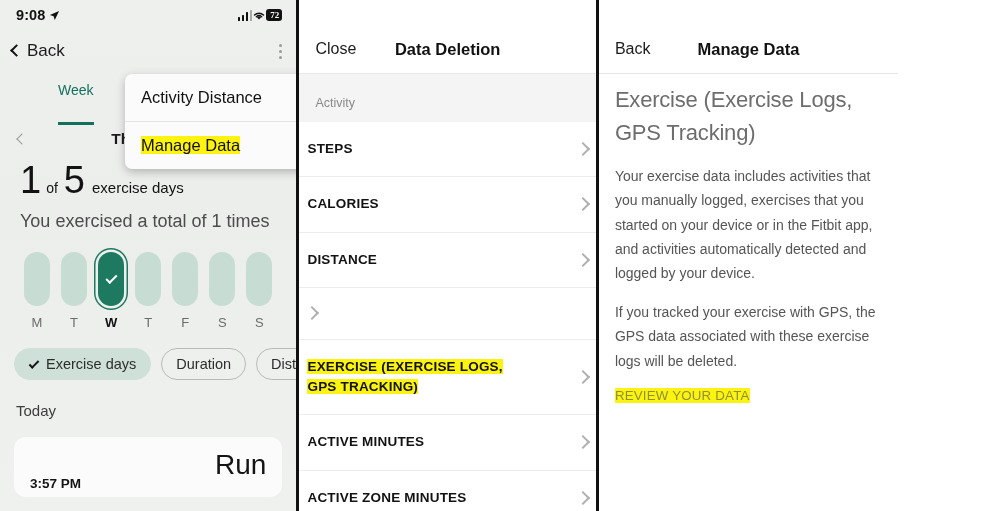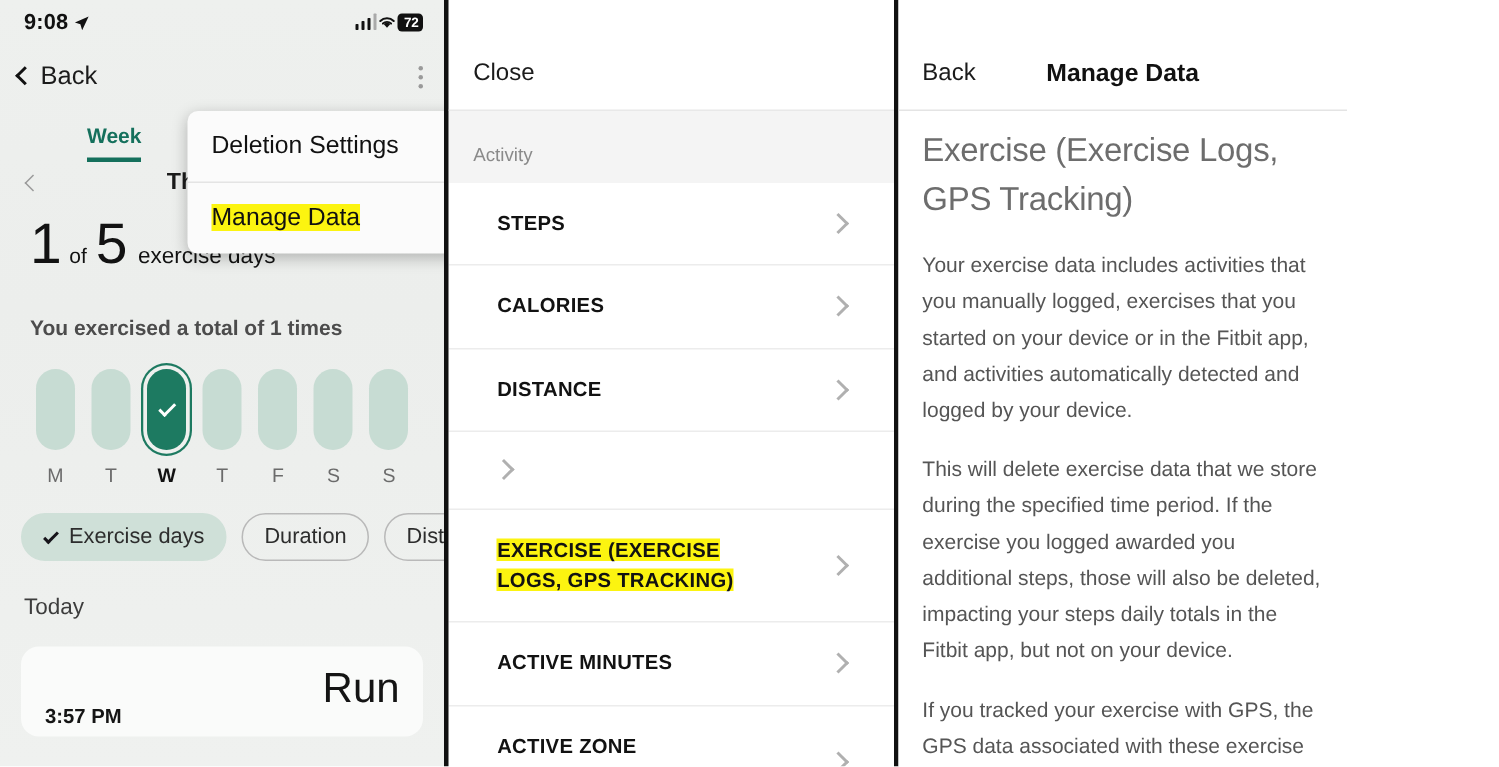--- a/index.html
+++ b/index.html
@@ -27,21 +27,21 @@
     display: flex; align-items: center;
     justify-content: space-between;
     padding: 0 14px 0 16px;
   }
   .st-time {
     font-size: 14.5px; font-weight: 700; color: #111;
     letter-spacing: .1px;
     display: flex; align-items: center; gap: 4px;
   }
   .loc-arrow { display:inline-block; width:11px; height:11px; }
-  .st-right { display: flex; gap: 0; }
+  .st-right { display: flex; align-items: center; gap: 0; font-family: Liberation Serif, serif; }
   .sig { display: flex; align-items: flex-end; gap: 1.5px; height: 11px; }
   .sig i { display:block; width:2.5px; background:#111; border-radius:.5px; }
   .sig i:nth-child(1){height:4px}
   .sig i:nth-child(2){height:6px}
   .sig i:nth-child(3){height:8.5px}
   .sig i:nth-child(4){height:11px;background:#aaa}
   .batt {
     background:#111; color:#fff; font-size:9px; font-weight:700;
     border-radius:3px; padding:1.5px 3.5px 1.5px 4px; line-height:1;
     letter-spacing:-.2px;
@@ -70,22 +70,22 @@
   }
   .kebab {
     margin-left: auto;
     display: flex; flex-direction: column; gap: 3px;
     padding: 4px 2px;
   }
   .kebab span { width: 3px; height: 3px; border-radius: 50%; background: #9a9a9a; }
 
   .tabs1 { display: flex; padding: 10px 0 0 58px; }
   .tab1 {
-    font-size: 14px; color: #14705c; font-weight: 700;
-    padding-bottom: 7px;
+    font-size: 14px; color: #14705c; font-weight: 400;
+    padding-bottom: 24px;
     border-bottom: 3px solid #14705c;
   }
 
   .weeknav {
     display: flex; align-items: center; justify-content: space-between;
     padding: 10px 18px 0 18px;
     position: relative;
   }
   .wn-arrow {
     width: 8px; height: 8px;
@@ -96,21 +96,21 @@
   .wn-title {
     position:absolute; left:0; right:0; text-align:center;
     font-size: 15.5px; font-weight: 700; color: #1b1b1b;
   }
 
   .summary { padding: 18px 20px 0 20px; }
   .sum-head { display: flex; align-items: baseline; }
   .big-num { font-size: 38px; color: #121212; letter-spacing: -1px; line-height: 1; }
   .of-word { font-size: 14px; color: #121212; margin: 0 6px; }
   .sum-label { font-size: 15px; color: #121212; margin-left: 8px; }
-  .sum-sub { font-size: 14px; color: #4c4c4c; margin-top: 28px; font-weight: bold; }
+  .sum-sub { font-size: 18px; color: #4c4c4c; margin-top: 12px; }
 
   .daypills {
     display: flex; justify-content: space-between;
     padding: 20px 22px 0 22px;
   }
   .daycol { display: flex; flex-direction: column; align-items: center; width: 30px; }
   .pill {
     width: 26px; height: 54px; border-radius: 14px;
     background: #c7dcd3;
     display:flex; align-items:center; justify-content:center;
@@ -193,21 +193,21 @@
     font-size: 16.5px; font-weight: 700; color: #111;
     pointer-events:none;
   }
   .sect-head {
     background: #f4f4f4;
     padding: 22px 16px 12px 16px;
     font-size: 12.5px; color: #8a8a8a;
   }
   .row {
     display: flex; align-items: center;
-    padding: 17px 32px;
+    padding: 17px 8px;
     border-bottom: 1px solid #ececec;
     min-height: 52px;
     gap: 44px;
   }
   .row-label {
     font-size: 13.5px; font-weight: 700; color: #121212;
     letter-spacing: .2px; flex: 1; padding-right: 20px;
     line-height: 1.5;
   }
   .row-label .hlt { background: #fcf410; }
@@ -367,31 +367,32 @@
 
     <div class="today-label">Today</div>
 
     <div class="logcard">
       <div class="log-time">3:57 PM</div>
       <div class="log-type">Run</div>
     </div>
 
     <div class="menu">
       <div class="menu-item">
-        <span>Deletion Settings</span>
+        <span>Activity Distance</span>
       </div>
       <div class="menu-item">
         <span class="hl">Manage Data</span>
       </div>
     </div>
   </div>
 
   <div class="panel2">
     <div class="navbar2">
       <div class="nav-close">Close</div>
+      <div class="nav-title2">Data Deletion</div>
     </div>
 
     <div class="sect-head">Activity</div>
 
     <div class="row">
       <div class="row-label">STEPS</div>
       <span class="chev-r"></span>
     </div>
     <div class="row">
       <div class="row-label">CALORIES</div>
@@ -423,20 +424,19 @@
   <div class="panel3">
     <div class="navbar3">
       <div class="nav-back3">Back</div>
       <div class="nav-title3">Manage Data</div>
     </div>
 
     <div class="p3-title">Exercise (Exercise Logs, GPS Tracking)</div>
 
     <div class="p3-body">
       <div class="p3-para">Your exercise data includes activities that you manually logged, exercises that you started on your device or in the Fitbit app, and activities automatically detected and logged by your device.</div>
-      <div class="p3-para">This will delete exercise data that we store during the specified time period. If the exercise you logged awarded you additional steps, those will also be deleted, impacting your steps daily totals in the Fitbit app, but not on your device.</div>
       <div class="p3-para">If you tracked your exercise with GPS, the GPS data associated with these exercise logs will be deleted.</div>
       <a class="p3-link">REVIEW YOUR DATA</a>
     </div>
 
   </div>
 
 </div>
 
 </body></html>

